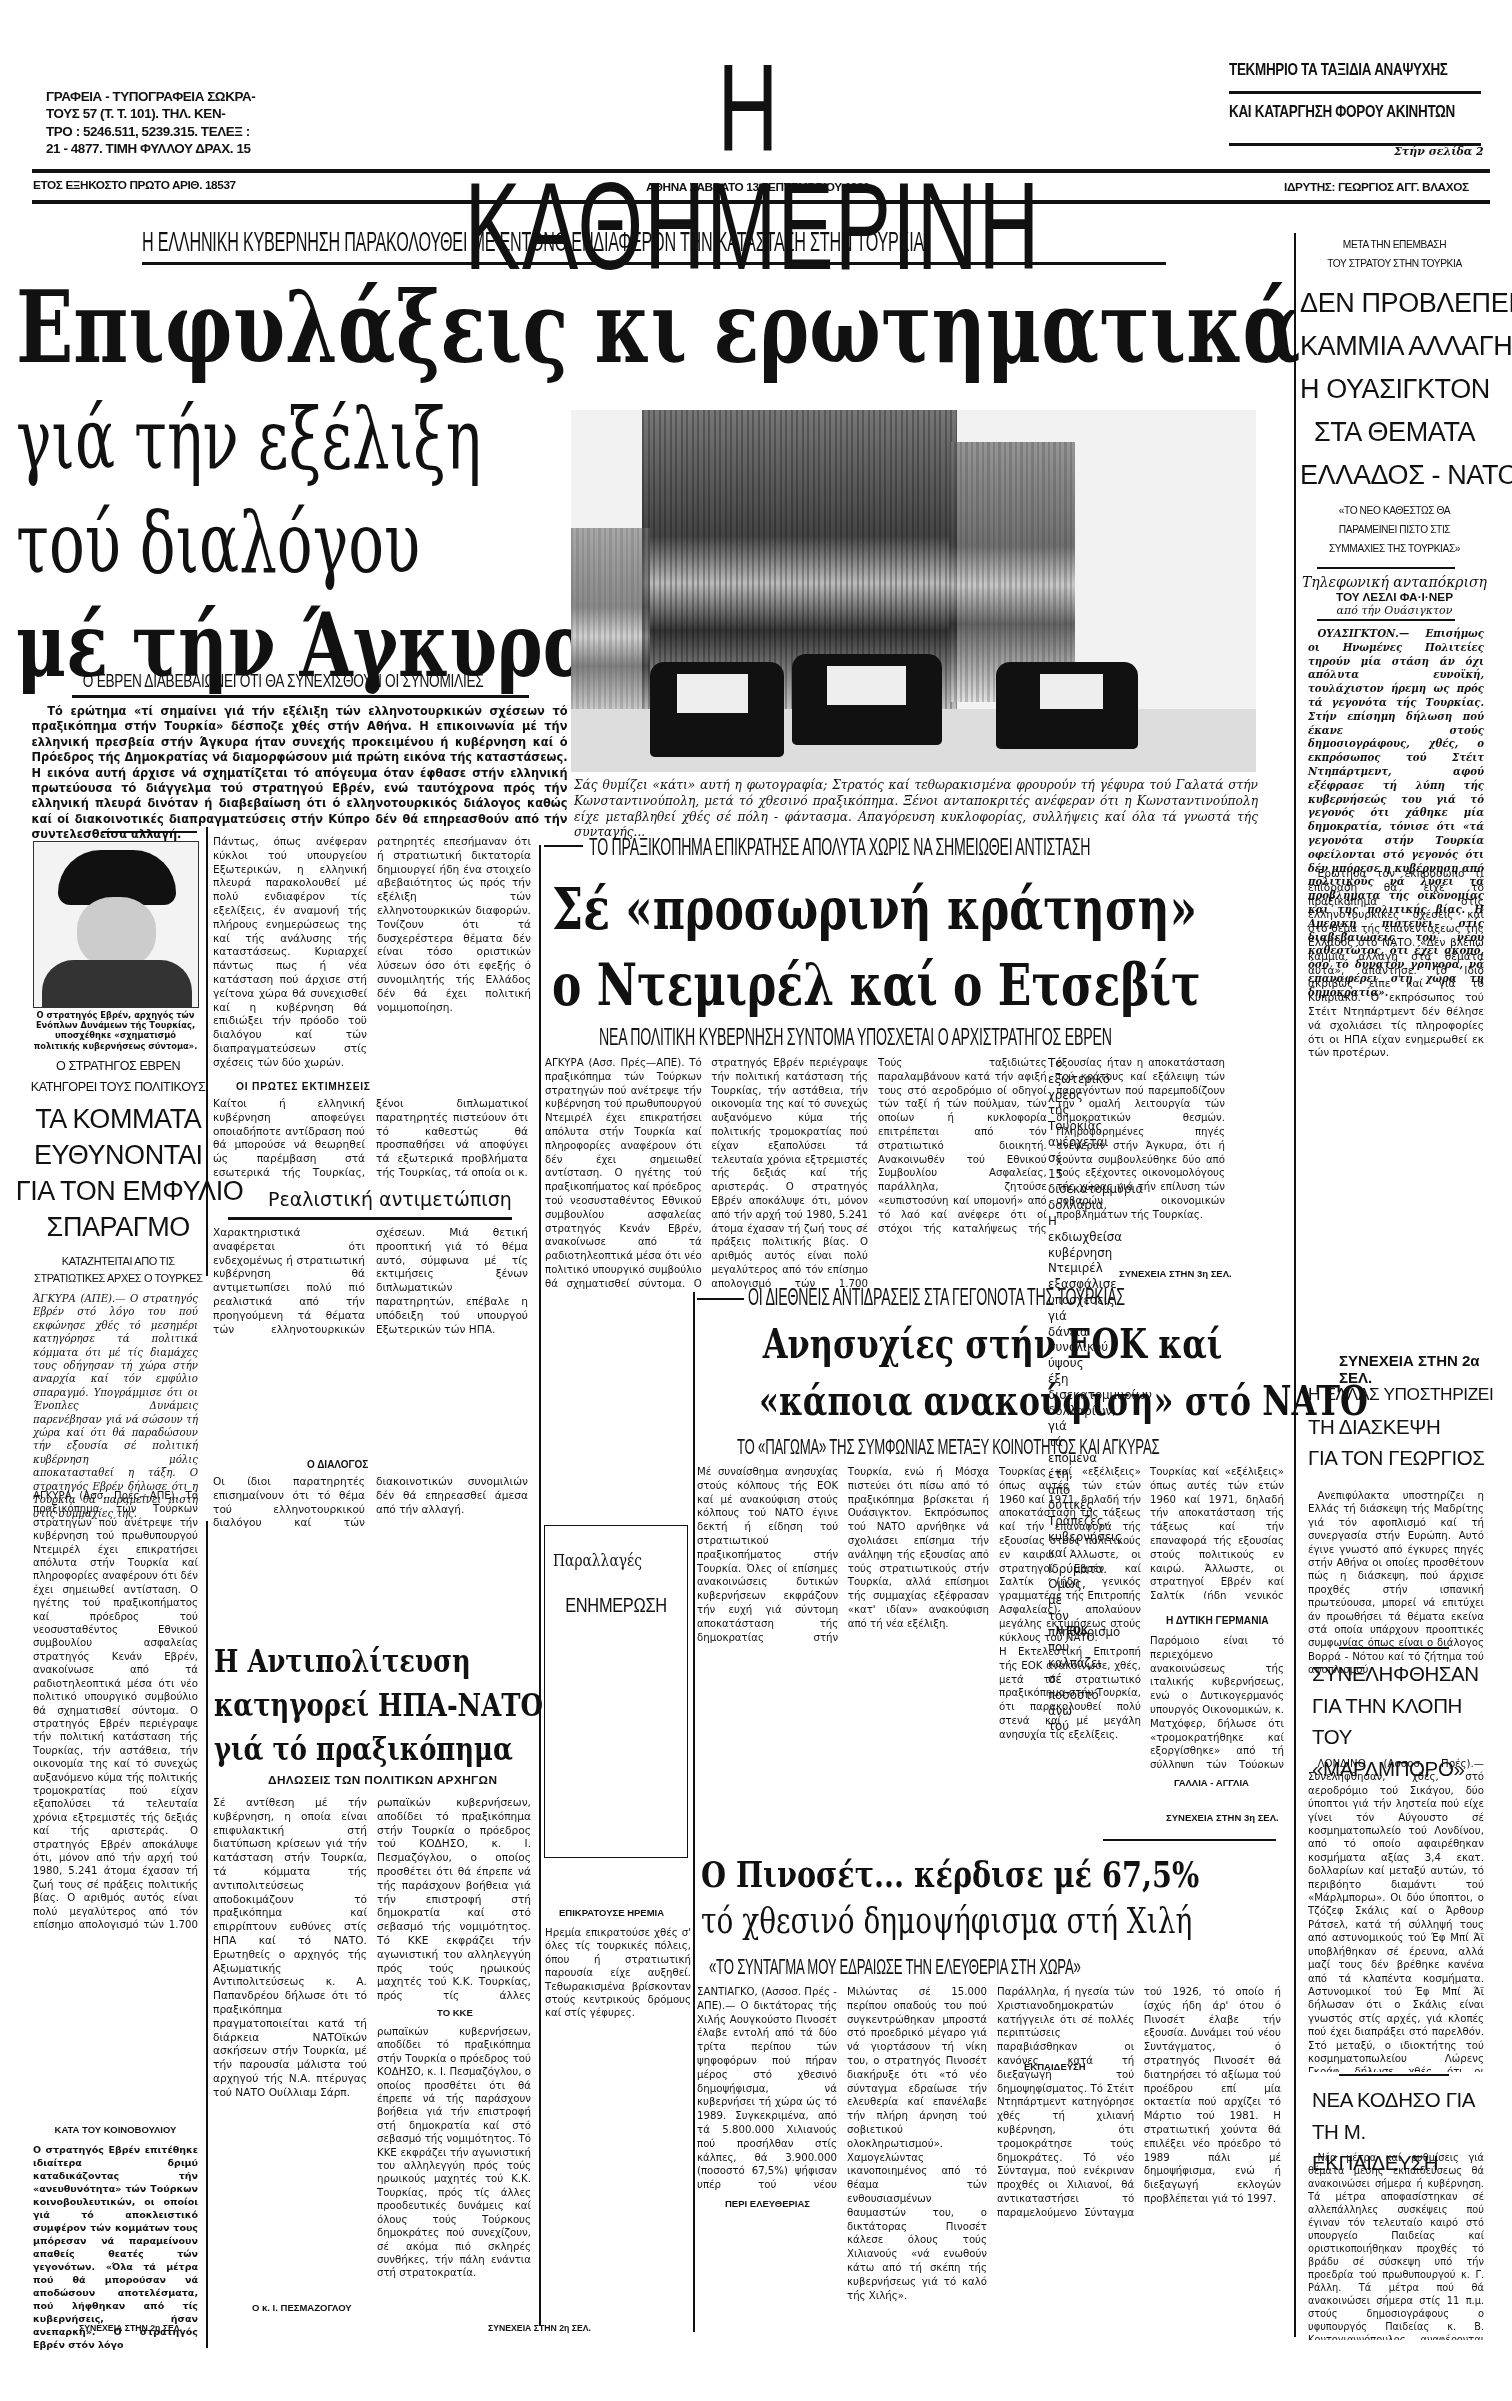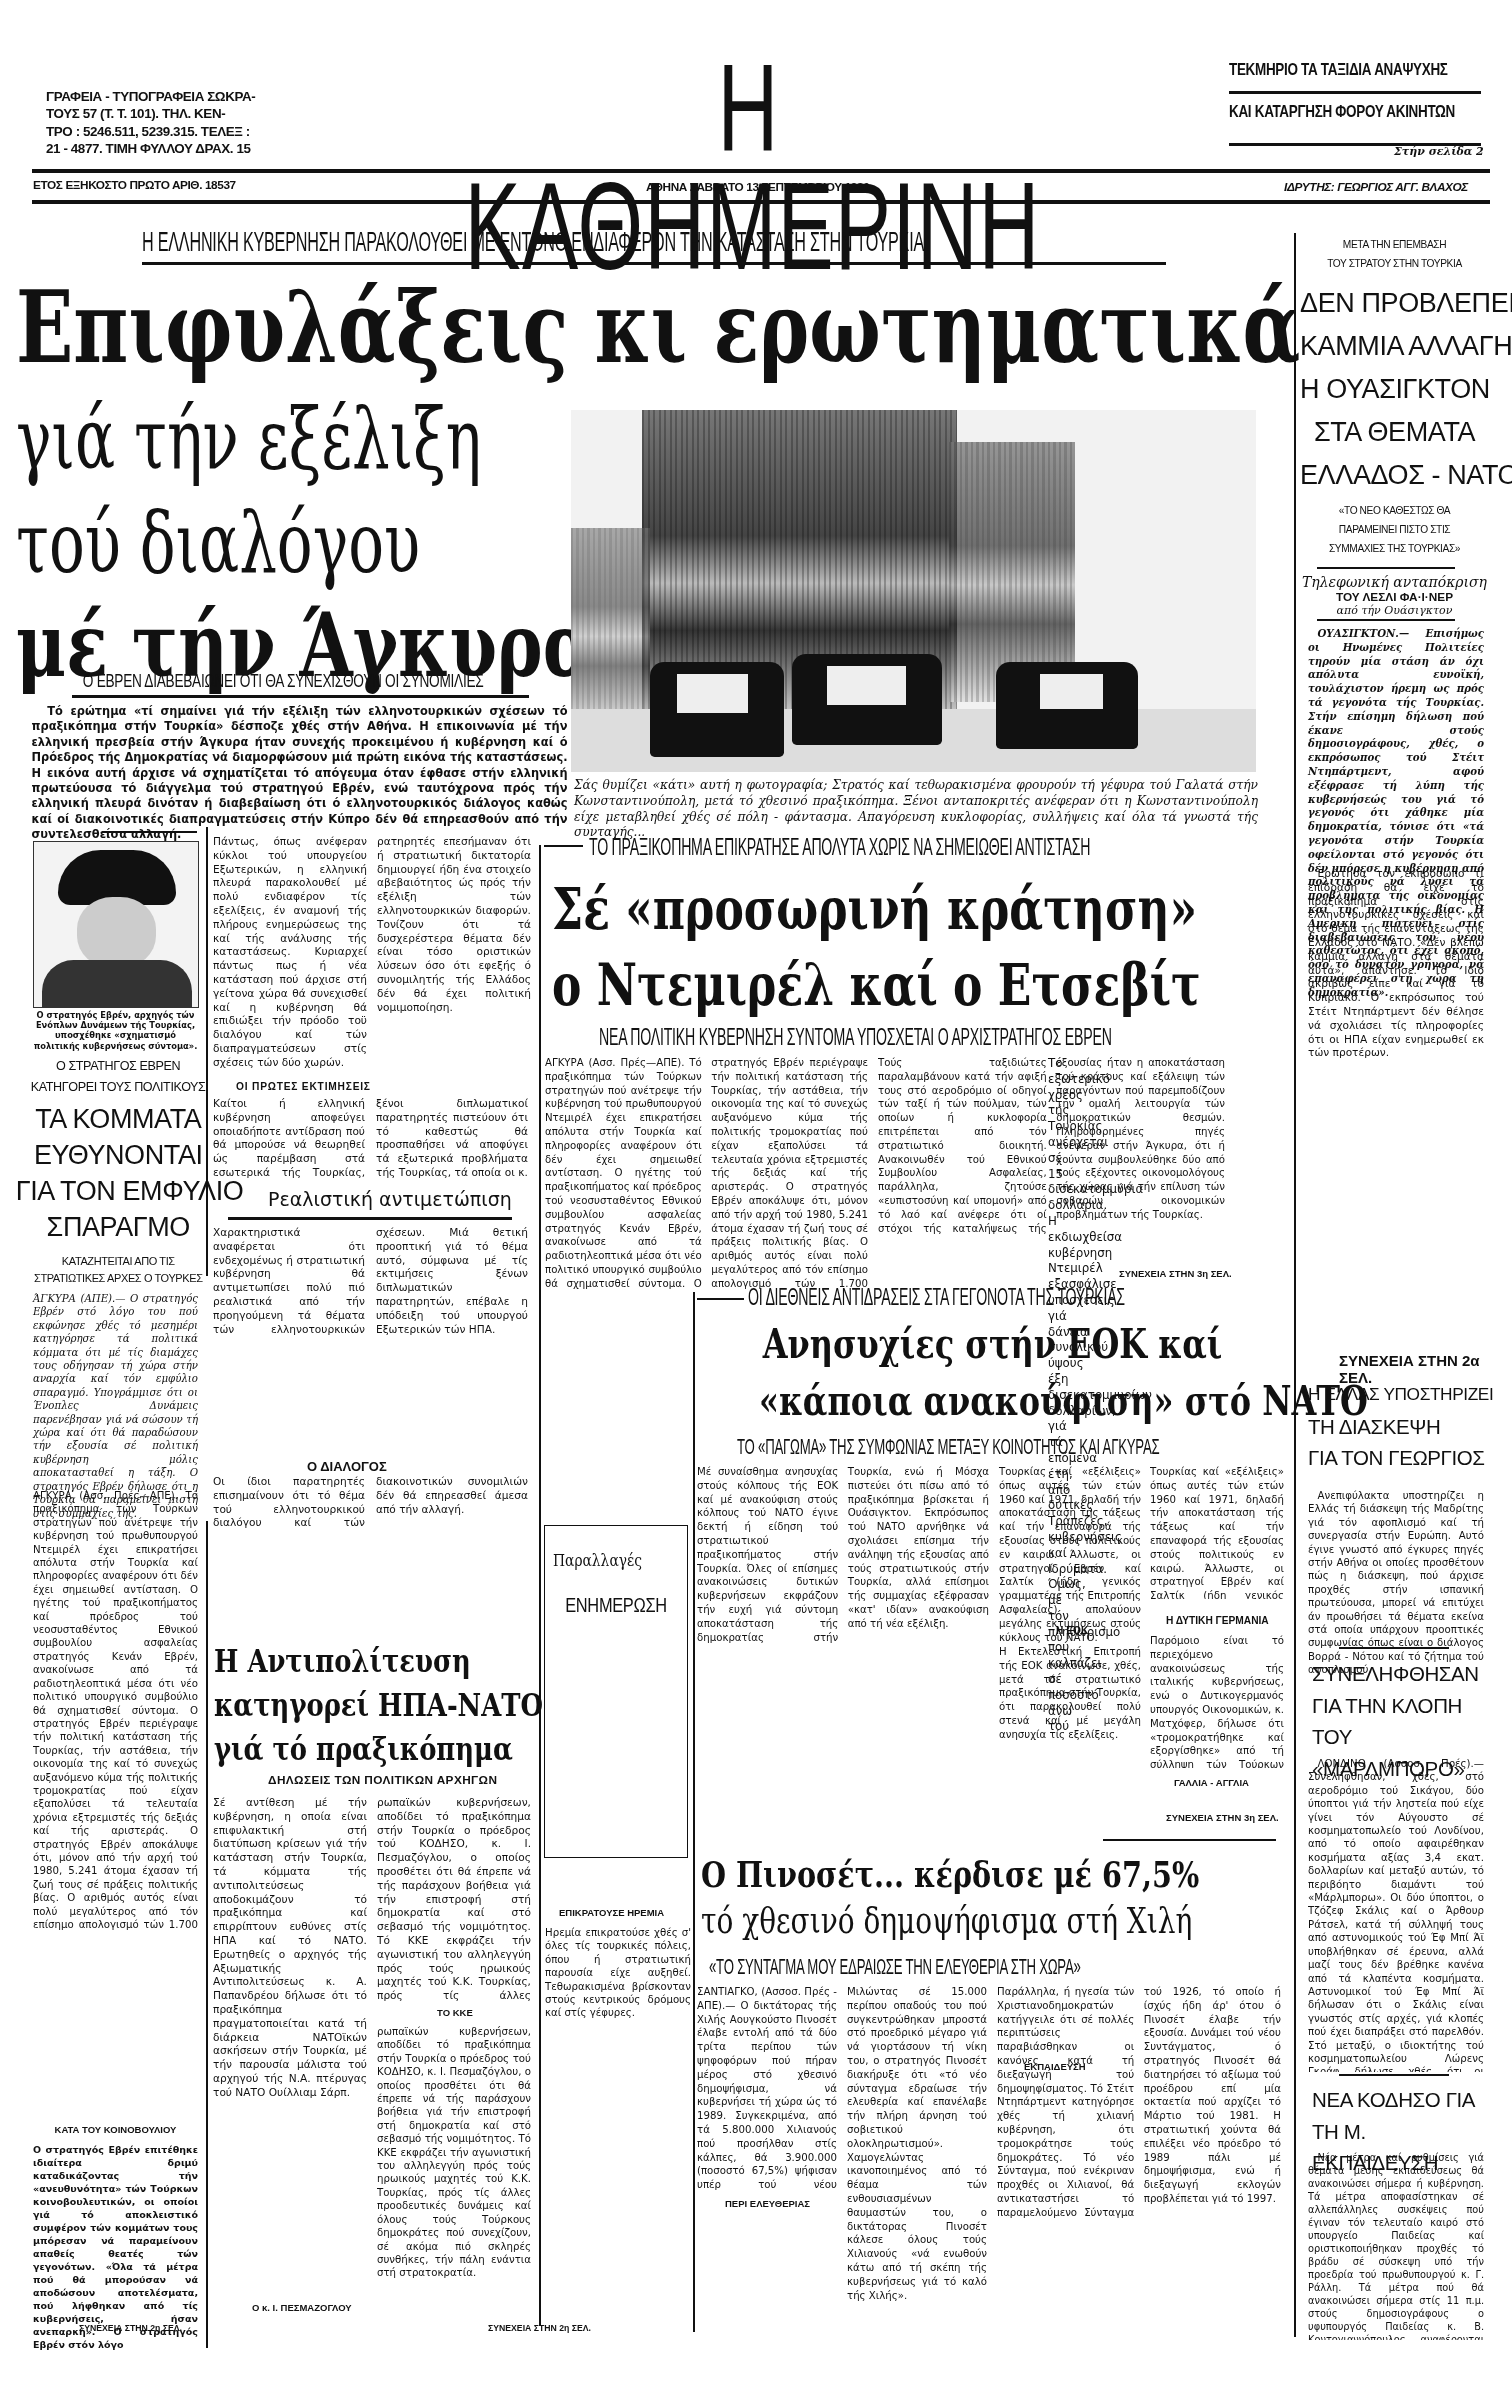--- a/index.html
+++ b/index.html
@@ -34,21 +34,21 @@
   <div class="cond" style="font-size:17.3px;font-weight:bold;white-space:nowrap;transform:scaleX(0.78);">ΤΕΚΜΗΡΙΟ ΤΑ ΤΑΞΙΔΙΑ ΑΝΑΨΥΧΗΣ</div>
   <div class="rule" style="left:0;top:31.5px;width:252px;height:3.2px;"></div>
   <div class="cond" style="margin-top:20.5px;font-size:17.3px;font-weight:bold;white-space:nowrap;transform:scaleX(0.78);">ΚΑΙ ΚΑΤΑΡΓΗΣΗ ΦΟΡΟΥ ΑΚΙΝΗΤΩΝ</div>
   <div class="rule" style="left:0;top:84px;width:252px;height:3.2px;"></div>
   <div class="ital" style="margin-top:23.6px;margin-left:165px;font-size:11px;font-weight:bold;">Στήν σελίδα 2</div>
 </div>
 
 <div class="rule" style="left:31.5px;top:169px;width:1458px;height:3.9px;"></div>
 <div class="abs cond" style="left:33px;top:178px;font-size:11.8px;font-weight:bold;">ΕΤΟΣ ΕΞΗΚΟΣΤΟ ΠΡΩΤΟ ΑΡΙΘ. 18537</div>
 <div class="abs cond" style="left:646px;top:180px;font-size:11.8px;font-weight:bold;">ΑΘΗΝΑ ΣΑΒΒΑΤΟ 13 ΣΕΠΤΕΜΒΡΙΟΥ 1980</div>
-<div class="abs cond" style="left:1284px;top:180px;font-size:11.8px;font-weight:bold;font-style:italic;">ΙΔΡΥΤΗΣ: ΓΕΩΡΓΙΟΣ ΑΓΓ. ΒΛΑΧΟΣ</div>
+<div class="abs cond" style="left:1284px;top:180px;font-size:11.8px;font-weight:bold;">ΙΔΡΥΤΗΣ: ΓΕΩΡΓΙΟΣ ΑΓΓ. ΒΛΑΧΟΣ</div>
 <div class="rule" style="left:31.5px;top:200px;width:1458px;height:3.9px;"></div>
 
 <div class="abs cond" style="left:142px;top:227px;font-size:27px;white-space:nowrap;transform:scaleX(0.6);">Η ΕΛΛΗΝΙΚΗ ΚΥΒΕΡΝΗΣΗ ΠΑΡΑΚΟΛΟΥΘΕΙ ΜΕ ΕΝΤΟΝΟ ΕΝΔΙΑΦΕΡΟΝ ΤΗΝ ΚΑΤΑΣΤΑΣΗ ΣΤΗΝ ΤΟΥΡΚΙΑ</div>
 <div class="rule" style="left:142px;top:262px;width:1024px;height:3.2px;"></div>
 
 <div class="abs serif" style="left:15.8px;top:268px;width:1276px;">
   <div style="font-size:99px;line-height:118px;font-weight:bold;white-space:nowrap;transform:scaleX(0.76);transform-origin:left top;">Επιφυλάξεις κι ερωτηματικά</div>
   <div style="font-size:85px;line-height:106px;white-space:nowrap;transform:scaleX(0.7);transform-origin:left top;">γιά τήν εξέλιξη</div>
   <div style="font-size:85px;line-height:102px;white-space:nowrap;transform:scaleX(0.7);transform-origin:left top;">τού διαλόγου</div>
   <div style="font-size:88px;line-height:102px;font-weight:bold;white-space:nowrap;transform:scaleX(0.78);transform-origin:left top;">μέ τήν Άγκυρα</div>
@@ -100,21 +100,21 @@
 <div class="abs hd" style="left:79px;top:2323px;font-size:8.7px;">ΣΥΝΕΧΕΙΑ ΣΤΗΝ 2η ΣΕΛ.</div>
 
 <div class="vline" style="left:206px;top:827px;height:449px;width:1.6px;"></div>
 <div class="abs small" style="left:213px;top:835px;width:154px;font-size:10.6px;line-height:13.8px;">Πάντως, όπως ανέφεραν κύκλοι τού υπουργείου Εξωτερικών, η ελληνική πλευρά παρακολουθεί μέ πολύ ενδιαφέρον τίς εξελίξεις, έν αναμονή τής πλήρους ενημερώσεως της καί τής ανάλυσης τής καταστάσεως. Κυριαρχεί πάντως πως ή νέα κατάσταση πού άρχισε στή γείτονα χώρα θά συνεχισθεί καί η κυβέρνηση θά επιδιώξει τήν πρόοδο τοϋ διαλόγου καί τών διαπραγματεύσεων στίς σχέσεις τών δύο χωρών.</div>
 <div class="abs small" style="left:377px;top:835px;width:154px;font-size:10.6px;line-height:13.8px;">ρατηρητές επεσήμαναν ότι ή στρατιωτική δικτατορία δημιουργεί ήδη ένα στοιχείο αβεβαιότητος ώς πρός τήν εξέλιξη τών ελληνοτουρκικών διαφορών. Τονίζουν ότι τά δυσχερέστερα θέματα δέν είναι τόσο οριστικών λύσεων όσο ότι εφεξής ό συνομιλητής τής Ελλάδος δέν θά έχει πολιτική νομιμοποίηση.</div>
 <div class="abs hd" style="left:236px;top:1081px;font-size:10.2px;letter-spacing:0.8px;">ΟΙ ΠΡΩΤΕΣ ΕΚΤΙΜΗΣΕΙΣ</div>
 <div class="abs small" style="left:213px;top:1097px;width:315px;font-size:10.6px;line-height:13.8px;column-count:2;column-gap:11px;height:95px;overflow:hidden;">Καίτοι ή ελληνική κυβέρνηση αποφεύγει οποιαδήποτε αντίδραση πού θά μπορούσε νά θεωρηθεί ώς παρέμβαση στά εσωτερικά τής Τουρκίας, ξένοι διπλωματικοί παρατηρητές πιστεύουν ότι τό καθεστώς θά προσπαθήσει νά αποφύγει τά εξωτερικά προβλήματα τής Τουρκίας, τά οποία οι κ. Ντεμιρέλ καί Ετσεβίτ είχαν καταστήσει αντικείμενο τής διακομματικής τους διαμάχης. Επιπλέον, η αντιμετώπιση τών κρισίμων εσωτερικών προβλημάτων επιτάσσει τήν αποφυγή κάθε επιπλοκής στίς διεθνείς σχέσεις τής Τουρκίας.</div>
 <div class="abs" style="left:268px;top:1188px;font-family:'DejaVu Sans',sans-serif;font-size:19px;">Ρεαλιστική αντιμετώπιση</div>
 <div class="rule" style="left:228px;top:1217px;width:284px;height:3.2px;"></div>
 <div class="abs small" style="left:213px;top:1226px;width:315px;font-size:10.6px;line-height:13.8px;column-count:2;column-gap:11px;height:236px;overflow:hidden;">Χαρακτηριστικά αναφέρεται ότι ενδεχομένως ή στρατιωτική κυβέρνηση θά αντιμετωπίσει πολύ πιό ρεαλιστικά από τήν προηγούμενη τά θέματα τών ελληνοτουρκικών σχέσεων. Μιά θετική προοπτική γιά τό θέμα αυτό, σύμφωνα μέ τίς εκτιμήσεις ξένων διπλωματικών παρατηρητών, επέβαλε η υπόδειξη τού υπουργού Εξωτερικών τών ΗΠΑ.</div>
-<div class="abs hd" style="left:307px;top:1459px;font-size:13px;">Ο ΔΙΑΛΟΓΟΣ</div>
+<div class="abs hd" style="left:307px;top:1459px;font-size:10px;">Ο ΔΙΑΛΟΓΟΣ</div>
 <div class="abs small" style="left:213px;top:1475px;width:315px;font-size:10.6px;line-height:13.8px;column-count:2;column-gap:11px;">Οι ίδιοι παρατηρητές επισημαίνουν ότι τό θέμα τού ελληνοτουρκικού διαλόγου καί τών διακοινοτικών συνομιλιών δέν θά επηρεασθεί άμεσα από τήν αλλαγή.</div>
 
 <div class="vline" style="left:206px;top:1521px;height:827px;width:1.6px;"></div>
 <div class="abs serif" style="left:214px;top:1639px;width:284px;">
   <div style="font-size:31.5px;line-height:44px;font-weight:bold;white-space:nowrap;transform:scaleX(0.82);transform-origin:left top;">Η Αντιπολίτευση</div>
   <div style="font-size:31.5px;line-height:44px;font-weight:bold;white-space:nowrap;transform:scaleX(0.82);transform-origin:left top;">κατηγορεί ΗΠΑ-ΝΑΤΟ</div>
   <div style="font-size:31.5px;line-height:44px;font-weight:bold;white-space:nowrap;transform:scaleX(0.82);transform-origin:left top;">γιά τό πραξικόπημα</div>
 </div>
 <div class="abs hd" style="left:268px;top:1773px;font-size:11.8px;letter-spacing:0.4px;">ΔΗΛΩΣΕΙΣ ΤΩΝ ΠΟΛΙΤΙΚΩΝ ΑΡΧΗΓΩΝ</div>
 <div class="abs small" style="left:213px;top:1796px;width:154px;font-size:10.6px;line-height:13.8px;height:536px;overflow:hidden;">Σέ αντίθεση μέ τήν κυβέρνηση, η οποία είναι επιφυλακτική στή διατύπωση κρίσεων γιά τήν κατάσταση στήν Τουρκία, τά κόμματα τής αντιπολιτεύσεως αποδοκιμάζουν τό πραξικόπημα καί επιρρίπτουν ευθύνες στίς ΗΠΑ καί τό ΝΑΤΟ. Ερωτηθείς ο αρχηγός τής Αξιωματικής Αντιπολιτεύσεως κ. Α. Παπανδρέου δήλωσε ότι τό πραξικόπημα πραγματοποιείται κατά τή διάρκεια ΝΑΤΟϊκών ασκήσεων στήν Τουρκία, μέ τήν παρουσία μάλιστα τού αρχηγού τής Ν.Α. πτέρυγας τού ΝΑΤΟ Ουίλλιαμ Σάρπ.</div>

